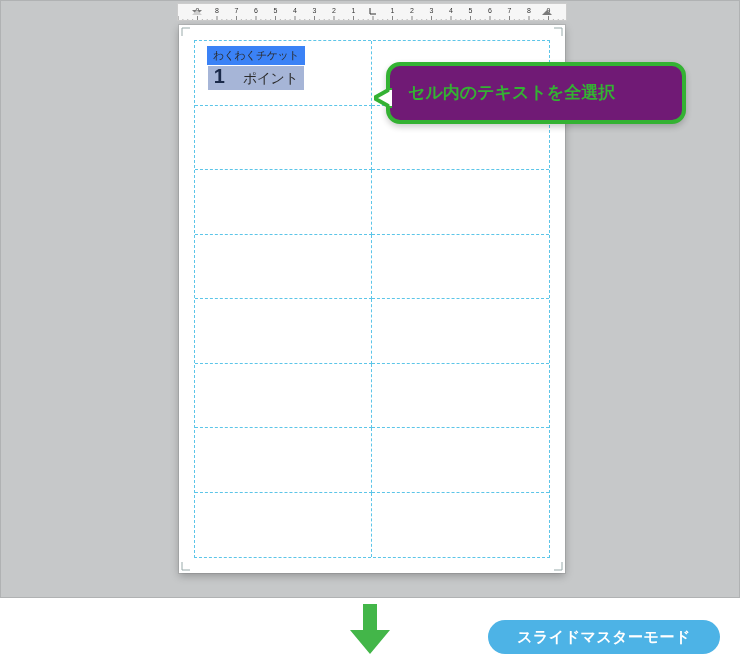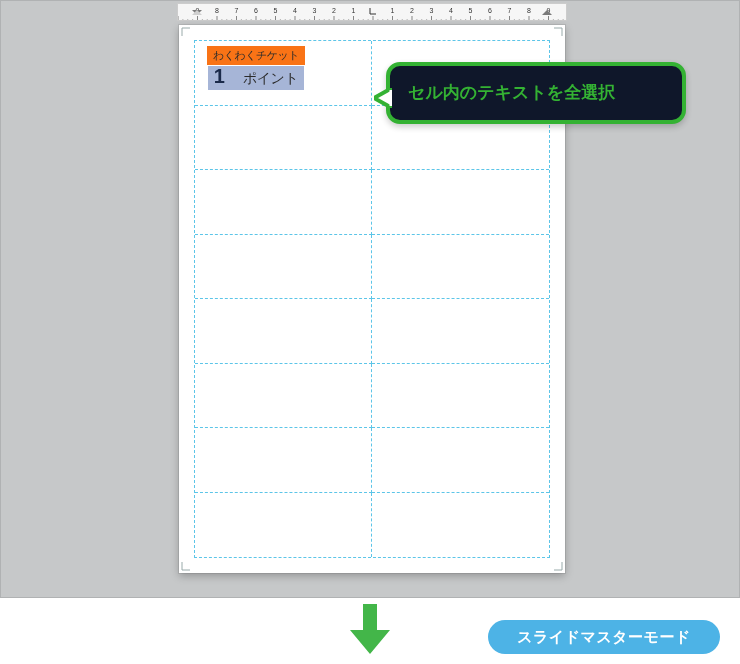--- a/index.html
+++ b/index.html
@@ -83,21 +83,21 @@
     .cell:nth-last-child(-n+2) { border-bottom: none; }
 
     .ticket-text {
       position: absolute;
       top: 4px;
       left: 12px;
       text-align: center;
     }
     .ticket-line1 {
       display: inline-block;
-      background: #f97316;
+      background: #3b82f6;
       color: #2b2b2b;
       font-size: 11px;
       padding: 2px 6px;
       letter-spacing: -0.5px;
       font-weight: 500;
     }
     .ticket-line2 {
       margin-top: 1px;
     }
     .ticket-line2-wrap {
@@ -117,21 +117,21 @@
       color: #2b2b2b;
       margin-left: 18px;
       letter-spacing: -0.5px;
     }
 
     .callout {
       position: absolute;
       top: 62px;
       left: 386px;
       width: 300px;
-      background: #0f172a;
+      background: #701a75;
       border: 4px solid #34b233;
       border-radius: 14px;
       padding: 14px 18px;
       box-shadow: 0 3px 6px rgba(0,0,0,0.2);
     }
     .callout-text {
       color: #34b233;
       font-weight: 700;
       font-size: 17px;
       line-height: 1.55;

